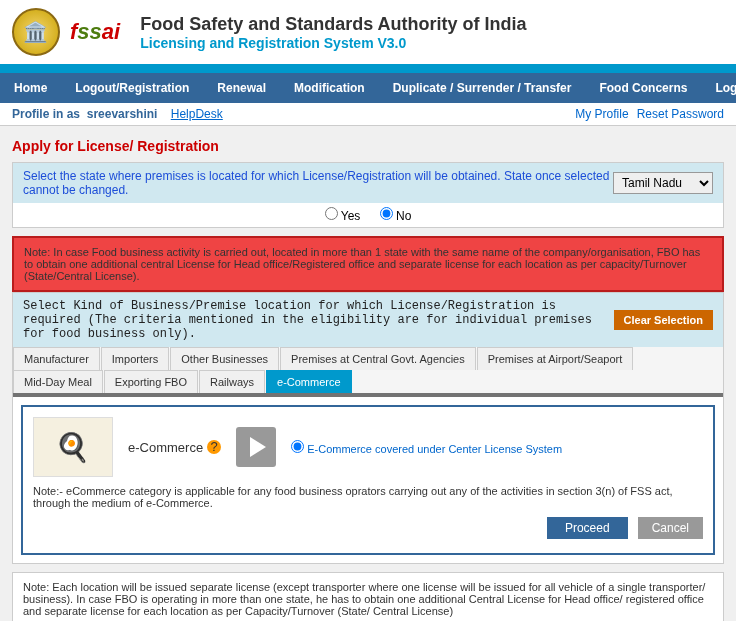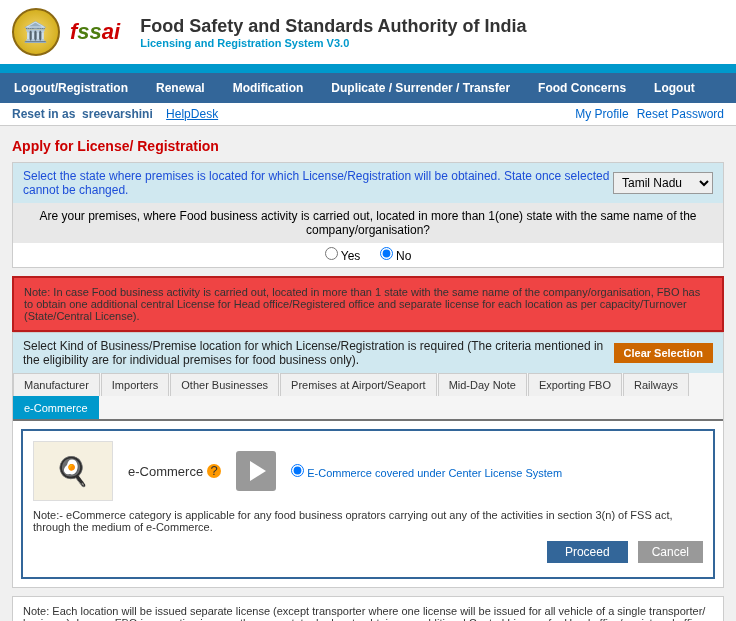--- a/index.html
+++ b/index.html
@@ -3,21 +3,21 @@
   <meta charset="utf-8">
   <style>
     * { box-sizing: border-box; margin: 0; padding: 0; }
     body { font-family: Arial, sans-serif; font-size: 12px; background: #f0f0f0; }
 
     
     .header { background: white; padding: 8px 12px; display: flex; align-items: center; border-bottom: 3px solid #0099cc; }
     .header-logo { display: flex; align-items: center; gap: 10px; }
     .header-text { margin-left: 10px; }
     .header-text .title { font-size: 18px; color: #333; font-weight: bold; }
-    .header-text .subtitle { color: #0099cc; font-size: 11px; font-weight: bold; }
+    .header-text .subtitle { color: #0099cc; font-size: 14px; font-weight: bold; }
 
     
     .blue-stripe { background: #0099cc; height: 6px; }
 
     
     .nav { background: #336699; display: flex; }
     .nav-item { color: white; padding: 8px 14px; font-size: 12px; font-weight: bold; cursor: pointer; white-space: nowrap; }
 
     
     .top-bar { background: white; padding: 4px 12px; display: flex; justify-content: space-between; align-items: center; border-bottom: 1px solid #ccc; }
@@ -43,25 +43,25 @@
 
     .premises-row { background: #e8e8e8; padding: 6px 10px; font-size: 12px; text-align: center; }
     .radio-row { text-align: center; padding: 4px; background: white; }
     .radio-row label { margin: 0 8px; font-size: 12px; }
 
     .note-row { padding: 8px 10px; font-size: 11px; color: #333; background: white; border-top: 1px solid #ccc; }
 
     
     .business-panel { background: white; border: 1px solid #ccc; margin-bottom: 8px; }
     .business-header { background: #d0e8f0; padding: 6px 10px; display: flex; justify-content: space-between; align-items: center; }
-    .business-header-text { font-size: 12px; color: #222; flex: 1; }
+    .business-header-text { font-size: 12px; color: #222; flex: 1; font-family: Liberation Mono, monospace; }
     .clear-btn { background: #cc6600; color: white; border: none; padding: 4px 10px; font-size: 11px; font-weight: bold; cursor: pointer; }
 
     
-    .tabs { display: flex; flex-wrap: wrap; border-bottom: 2px solid #737373; background: #f5f5f5; }
+    .tabs { display: flex; flex-wrap: wrap; border-bottom: 4px solid #737373; background: #f5f5f5; }
     .tab { padding: 5px 10px; font-size: 11px; cursor: pointer; color: #333; border: 1px solid #ccc; border-bottom: none; background: #f0f0f0; margin-right: 1px; }
     .tab.active { background: #0099cc; color: white; border-color: #0099cc; }
 
     
     .ecommerce-content { border: 2px solid #336699; margin: 8px; padding: 10px; background: white; }
     .ecommerce-inner { display: flex; align-items: center; gap: 15px; }
     .ecommerce-img { width: 80px; height: 60px; background: #f5f0e0; display: flex; align-items: center; justify-content: center; border: 1px solid #ddd; overflow: hidden; }
     .ecommerce-label { display: flex; align-items: center; gap: 4px; }
     .ecommerce-label span { font-size: 13px; color: #333; }
     .play-btn { width: 40px; height: 40px; background: #999; border-radius: 3px; display: flex; align-items: center; justify-content: center; cursor: pointer; }
@@ -92,31 +92,32 @@
     <div class="header-text">
       <div class="title">Food Safety and Standards Authority of India</div>
       <div class="subtitle">Licensing and Registration System V3.0</div>
     </div>
   </div>
 </div>
 
 <div class="blue-stripe"></div>
 
 <nav class="nav">
+  <div class="nav-item">Home</div>
   <div class="nav-item">Logout/Registration</div>
   <div class="nav-item">Renewal</div>
   <div class="nav-item">Modification</div>
   <div class="nav-item">Duplicate / Surrender / Transfer</div>
   <div class="nav-item">Food Concerns</div>
   <div class="nav-item">Logout</div>
 </nav>
 
 <div class="top-bar">
   <div class="top-bar-left">
-    <span>Reset in as</span>
+    <span>Profile in as</span>
     &nbsp;<span>sreevarshini</span>
     &nbsp;&nbsp;
     <a>HelpDesk</a>
   </div>
   <div class="top-bar-right">
     <a>My Profile</a>
     <a>Reset Password</a>
   </div>
 </div>
 
@@ -126,21 +127,20 @@
 
   <div class="panel">
     <div class="state-row">
       <div class="state-label">Select the state where premises is located for which License/Registration will be obtained. State once selected cannot be changed.</div>
       <div class="state-select-wrapper">
         <select class="state-select">
           <option>Tamil Nadu</option>
         </select>
       </div>
     </div>
-    <div class="premises-row">Are your premises, where Food business activity is carried out, located in more than 1(one) state with the same name of the company/organisation?</div>
     <div class="radio-row">
       <label>
         <input type="radio" name="premises" value="yes" style="">
         <span>Yes</span>
       </label>
       <label>
         <input type="radio" name="premises" value="no" checked="" style="">
         <span>No</span>
       </label>
     </div>
@@ -151,22 +151,23 @@
   <div class="business-panel">
     <div class="business-header">
       <div class="business-header-text">Select Kind of Business/Premise location for which License/Registration is required (The criteria mentioned in the eligibility are for individual premises for food business only).</div>
       <button class="clear-btn">Clear Selection</button>
     </div>
 
     <div class="tabs">
       <div class="tab">Manufacturer</div>
       <div class="tab">Importers</div>
       <div class="tab">Other Businesses</div>
+      <div class="tab">Premises at Central Govt. Agencies</div>
       <div class="tab">Premises at Airport/Seaport</div>
-      <div class="tab">Mid-Day Note</div>
+      <div class="tab">Mid-Day Meal</div>
       <div class="tab">Exporting FBO</div>
       <div class="tab">Railways</div>
       <div class="tab active">e-Commerce</div>
     </div>
 
     <div class="ecommerce-content">
       <div class="ecommerce-inner">
 
         <div class="ecommerce-img">
           <span style="font-size:28px;">🍳</span>

